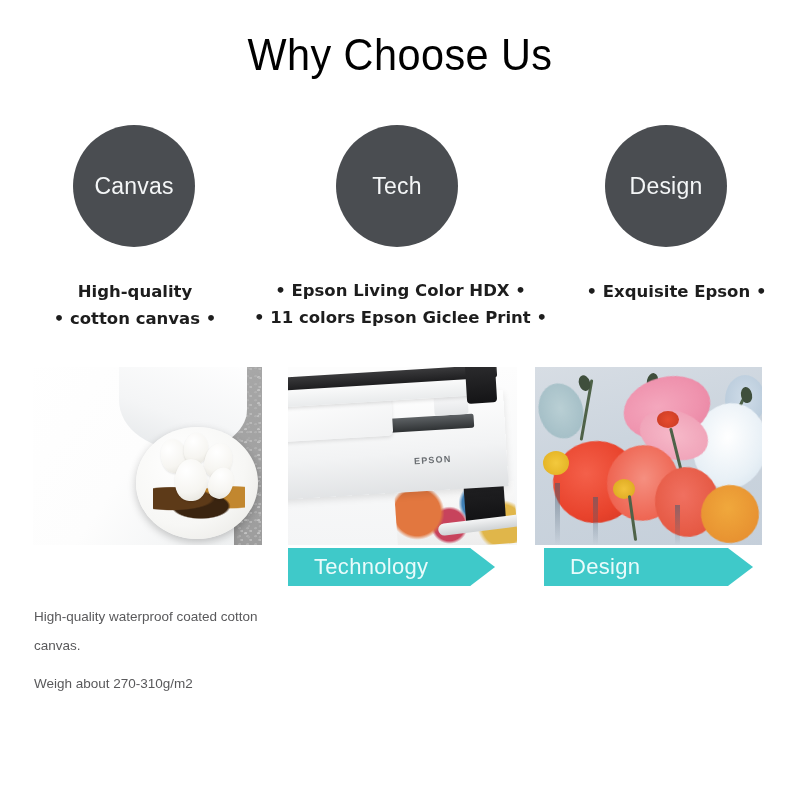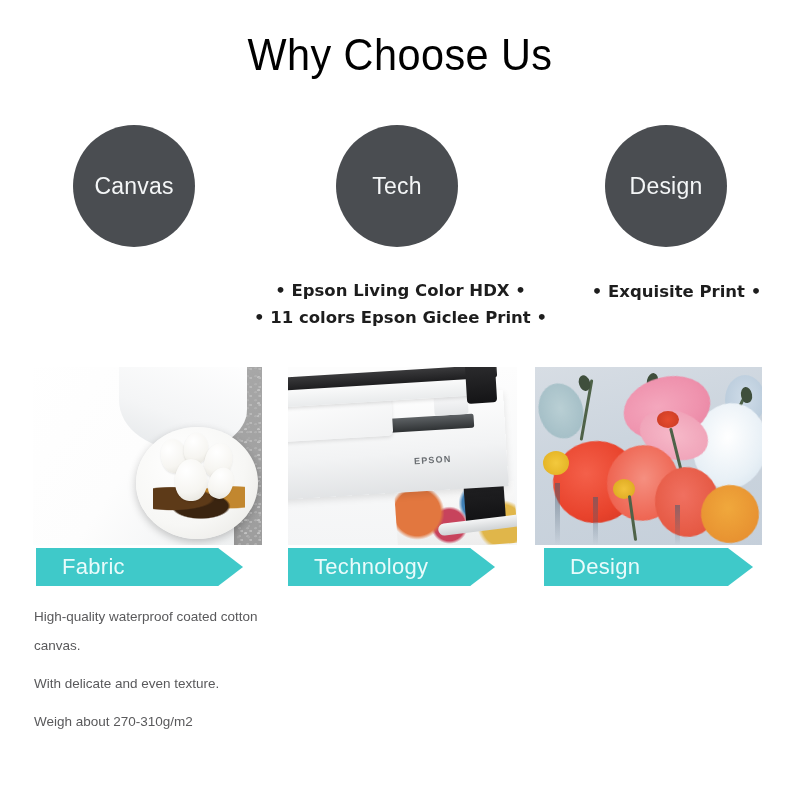--- a/index.html
+++ b/index.html
@@ -275,26 +275,30 @@
       <span class="circle-label">Canvas</span>
     </div>
     <div class="circle c2">
       <span class="circle-label">Tech</span>
     </div>
     <div class="circle c3">
       <span class="circle-label">Design</span>
     </div>
   </div>
 
+  <div class="caption cap1">
+    <div>High-quality</div>
+    <div>• cotton canvas •</div>
+  </div>
   <div class="caption cap2">
     <div>• Epson Living Color HDX •</div>
     <div>• 11 colors Epson Giclee Print •</div>
   </div>
   <div class="caption cap3">
-    <div>• Exquisite Print •</div>
+    <div>• Exquisite Epson •</div>
   </div>
 
   <div class="panel p1">
     <div class="fabric-bg"></div>
     <div class="canvas-sheet"></div>
     <div class="canvas-curl"></div>
     <div class="cotton-plate"></div>
     <div class="husk"></div>
     <div class="boll b1"></div>
     <div class="boll b2"></div>
@@ -337,29 +341,25 @@
     <div class="blob art-red3"></div>
     <div class="blob art-yellow1"></div>
     <div class="blob art-yellow2"></div>
     <div class="blob art-orange"></div>
     <div class="stem s4"></div>
     <div class="drip" style="left:20px;height:62px;"></div>
     <div class="drip" style="left:58px;height:48px;"></div>
     <div class="drip" style="left:140px;height:40px;"></div>
   </div>
 
-  <div class="banner bn1">
-    <span class="banner-text">Fabric</span>
-  </div>
   <div class="banner bn2">
     <span class="banner-text">Technology</span>
   </div>
   <div class="banner bn3">
     <span class="banner-text">Design</span>
   </div>
 
   <div class="body-col bc1">
     <p>High-quality waterproof coated cotton canvas.</p>
-    <p>With delicate and even texture.</p>
     <p>Weigh about 270-310g/m2</p>
   </div>
 
 </div>
 
 </body></html>

